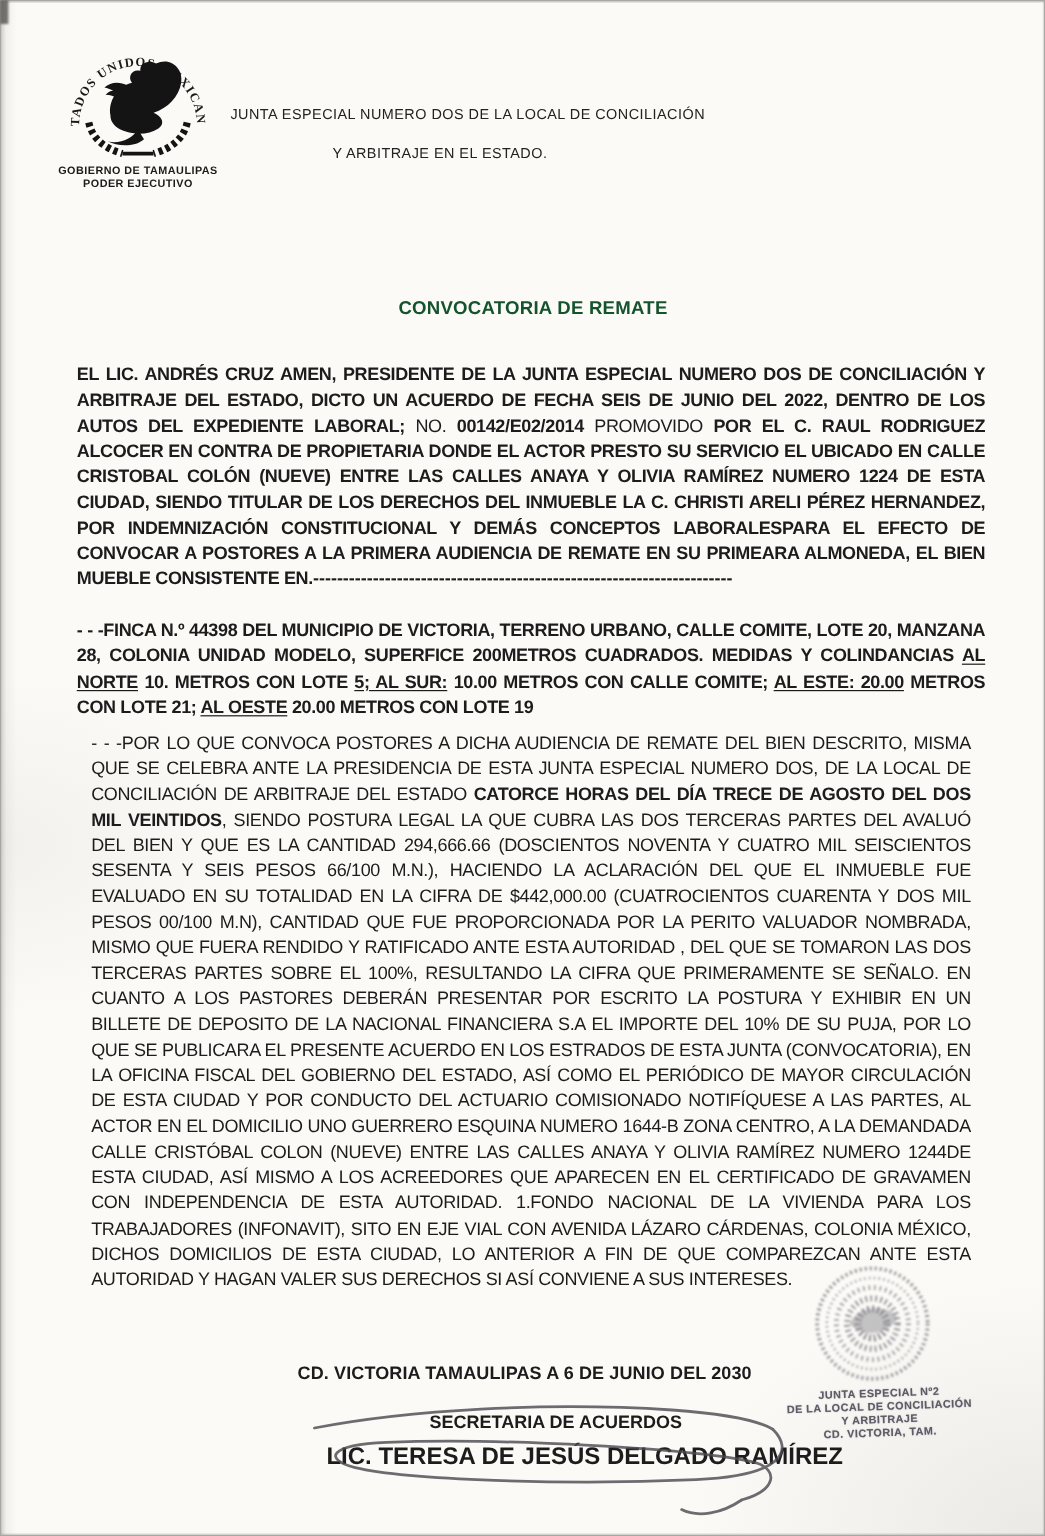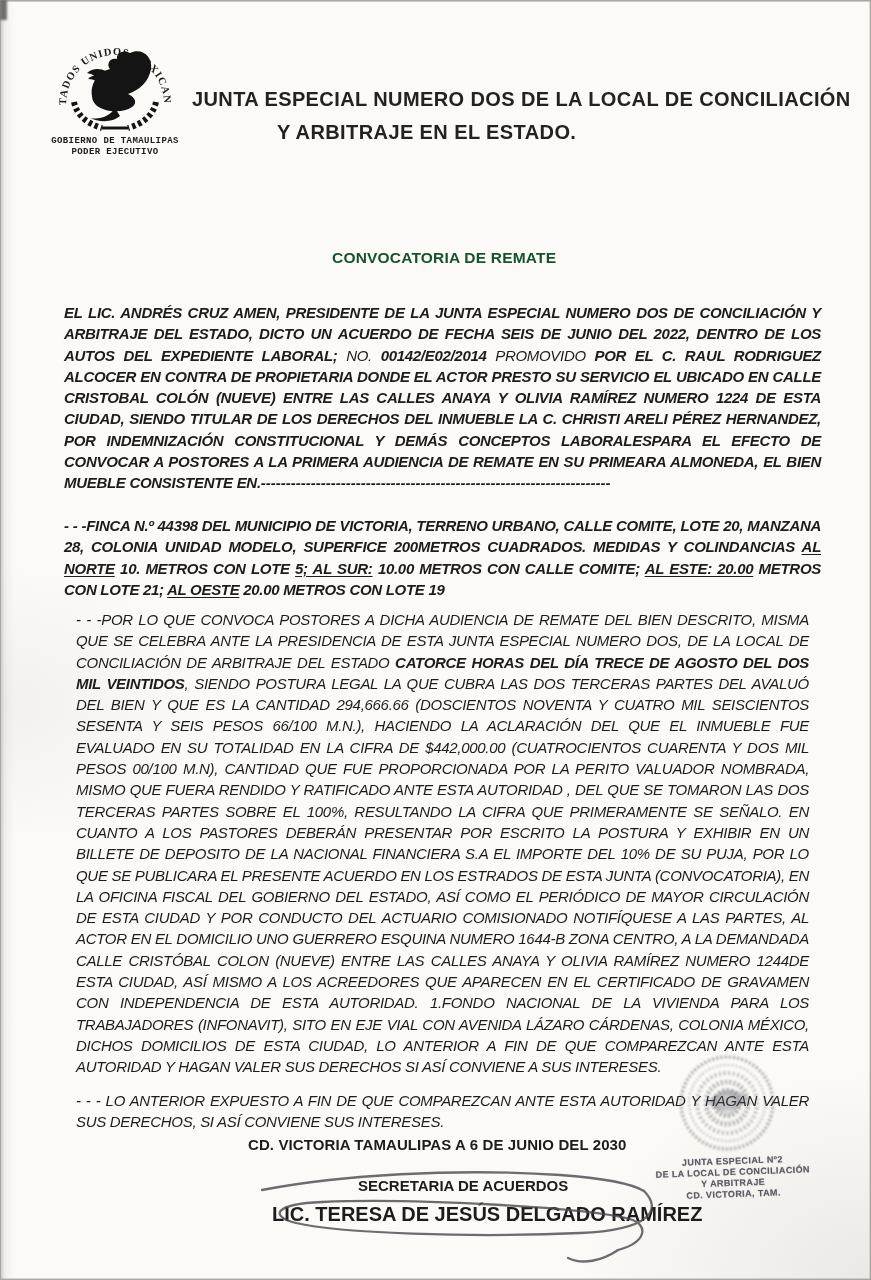--- a/index.html
+++ b/index.html
@@ -23,36 +23,35 @@
     box-shadow: inset 0 1px 0 rgba(120,118,112,.35), inset -1px 0 0 rgba(160,158,152,.3), inset 0 -1px 0 rgba(150,148,142,.35);
   }
   .corner-mark{
     position:absolute;left:0;top:0;width:7px;height:20px;background:#55534e;
     filter:blur(1px);opacity:.8;
   }
   
   .seal-wrap{position:absolute;left:40px;top:24px;width:150px;}
   .seal-caption{
     margin-top:-4px;text-align:center;width:150px;
-    font-family:Liberation Mono, monospace;
+    font-family:Liberation Sans, sans-serif;
     font-weight:bold;font-size:9px;line-height:10.5px;letter-spacing:.4px;color:#1b1b1b;
   }
-  .lh-line{position:absolute;white-space:nowrap;font-weight:bold;font-size:20px;letter-spacing:.4px;color:#222;}
+  .lh-line{position:absolute;white-space:nowrap;font-weight:normal;font-size:12px;letter-spacing:.4px;color:#222;}
   .lh-line1{left:192px;top:88px;}
   .lh-line2{left:277px;top:121px;}
   .doc-title{
     position:absolute;left:332px;top:249px;white-space:nowrap;
     font-weight:bold;font-size:15.5px;letter-spacing:.2px;color:#14532d;
   }
   
   .para{
     position:absolute;left:64px;width:757px;margin:0;
     text-align:justify;font-size:15px;line-height:21.3px;letter-spacing:-0.3px;
     color:#1c1c1c;
-    font-style:italic;
   }
   .para.bold{font-weight:bold;}
   .normal{font-weight:normal;}
   .b{font-weight:bold;}
   .u{text-decoration:underline;text-underline-offset:2px;}
   #para-intro{top:302px;}
   #para-finca{top:503px;font-weight:bold;margin-top:12px;}
   #para-body-wrap{top:597px;}
   #para-body-wrap p{margin:12px;text-align:justify;}
   .dashes{letter-spacing:0;}
@@ -114,21 +113,20 @@
 <div class="lh-line lh-line2">Y ARBITRAJE EN EL ESTADO.</div>
 
 <div class="doc-title">CONVOCATORIA DE REMATE</div>
 
 <p class="para bold" id="para-intro"><span>EL LIC. ANDRÉS CRUZ AMEN, PRESIDENTE DE LA JUNTA ESPECIAL NUMERO DOS DE CONCILIACIÓN Y ARBITRAJE DEL ESTADO, DICTO UN ACUERDO DE FECHA SEIS DE JUNIO DEL 2022, DENTRO DE LOS AUTOS DEL EXPEDIENTE LABORAL; </span><span class="normal">NO. </span><span>00142/E02/2014</span><span class="normal"> PROMOVIDO</span><span> POR EL C. RAUL RODRIGUEZ ALCOCER EN CONTRA DE PROPIETARIA DONDE EL ACTOR PRESTO SU SERVICIO EL UBICADO EN CALLE CRISTOBAL COLÓN (NUEVE) ENTRE LAS CALLES ANAYA Y OLIVIA RAMÍREZ NUMERO 1224 DE ESTA CIUDAD, SIENDO TITULAR DE LOS DERECHOS DEL INMUEBLE LA C. CHRISTI ARELI PÉREZ HERNANDEZ, POR INDEMNIZACIÓN CONSTITUCIONAL Y DEMÁS CONCEPTOS LABORALESPARA EL EFECTO DE CONVOCAR A POSTORES A LA PRIMERA AUDIENCIA DE REMATE EN SU PRIMEARA ALMONEDA, EL BIEN MUEBLE CONSISTENTE EN.</span><span class="dashes">----------------------------------------------------------------------</span></p>
 
 <p class="para" id="para-finca"><span>- - -FINCA N.º 44398 DEL MUNICIPIO DE VICTORIA, TERRENO URBANO, CALLE COMITE,  LOTE 20, MANZANA 28, COLONIA UNIDAD MODELO, SUPERFICE 200METROS CUADRADOS. MEDIDAS Y COLINDANCIAS  </span><span class="u">AL NORTE</span><span> 10.  METROS CON LOTE </span><span class="u">5; AL SUR:</span><span> 10.00 METROS CON CALLE COMITE; </span><span class="u">AL ESTE: 20.00</span><span> METROS CON LOTE 21; </span><span class="u">AL OESTE</span><span> 20.00 METROS CON LOTE 19</span></p>
 
 <div class="para" id="para-body-wrap">
   <p><span>- - -POR LO QUE CONVOCA POSTORES A DICHA  AUDIENCIA DE REMATE  DEL BIEN  DESCRITO, MISMA QUE SE CELEBRA ANTE LA PRESIDENCIA DE ESTA JUNTA ESPECIAL NUMERO DOS, DE LA LOCAL DE CONCILIACIÓN DE ARBITRAJE DEL ESTADO </span><span class="b">CATORCE HORAS DEL DÍA TRECE DE AGOSTO DEL DOS MIL VEINTIDOS</span><span>, SIENDO  POSTURA LEGAL  LA QUE CUBRA LAS DOS TERCERAS PARTES DEL AVALUÓ  DEL BIEN Y QUE ES LA CANTIDAD  294,666.66 (DOSCIENTOS NOVENTA Y CUATRO MIL SEISCIENTOS SESENTA Y SEIS PESOS 66/100 M.N.), HACIENDO LA ACLARACIÓN  DEL QUE EL INMUEBLE  FUE EVALUADO EN SU TOTALIDAD EN LA CIFRA DE $442,000.00 (CUATROCIENTOS CUARENTA Y DOS MIL PESOS 00/100 M.N), CANTIDAD QUE FUE PROPORCIONADA POR LA PERITO VALUADOR NOMBRADA,  MISMO QUE FUERA RENDIDO  Y RATIFICADO ANTE ESTA AUTORIDAD , DEL QUE SE TOMARON LAS DOS TERCERAS PARTES SOBRE EL 100%, RESULTANDO LA CIFRA  QUE PRIMERAMENTE SE SEÑALO. EN CUANTO A LOS PASTORES DEBERÁN PRESENTAR POR ESCRITO LA POSTURA  Y EXHIBIR EN UN BILLETE DE DEPOSITO  DE LA NACIONAL FINANCIERA  S.A  EL IMPORTE DEL 10% DE SU PUJA, POR LO QUE SE PUBLICARA  EL PRESENTE  ACUERDO  EN LOS ESTRADOS  DE ESTA JUNTA (CONVOCATORIA), EN LA OFICINA FISCAL DEL GOBIERNO DEL ESTADO, ASÍ COMO EL PERIÓDICO  DE MAYOR CIRCULACIÓN  DE ESTA CIUDAD  Y POR CONDUCTO DEL ACTUARIO  COMISIONADO NOTIFÍQUESE A LAS PARTES, AL ACTOR  EN EL DOMICILIO  UNO GUERRERO ESQUINA NUMERO 1644-B ZONA CENTRO, A LA DEMANDADA CALLE CRISTÓBAL COLON (NUEVE)  ENTRE LAS CALLES ANAYA  Y OLIVIA RAMÍREZ NUMERO 1244DE ESTA CIUDAD, ASÍ MISMO A LOS ACREEDORES  QUE APARECEN EN EL CERTIFICADO DE GRAVAMEN  CON INDEPENDENCIA DE ESTA AUTORIDAD. 1.FONDO NACIONAL DE LA VIVIENDA PARA LOS TRABAJADORES (INFONAVIT), SITO EN  EJE VIAL  CON AVENIDA LÁZARO CÁRDENAS, COLONIA MÉXICO, DICHOS DOMICILIOS DE ESTA CIUDAD, LO ANTERIOR A FIN DE QUE COMPAREZCAN ANTE ESTA AUTORIDAD Y HAGAN VALER SUS DERECHOS  SI ASÍ CONVIENE A SUS INTERESES.</span></p>
-  <p>- - - LO ANTERIOR EXPUESTO A FIN DE QUE COMPAREZCAN ANTE ESTA AUTORIDAD Y HAGAN VALER SUS DERECHOS, SI ASÍ CONVIENE SUS INTERESES.</p>
 </div>
 
 <div class="dateline">CD. VICTORIA TAMAULIPAS  A 6 DE JUNIO DEL 2030</div>
 <div class="sig-title">SECRETARIA DE ACUERDOS</div>
 <div class="sig-name">LIC. TERESA DE JESÚS DELGADO RAMÍREZ</div>
 
 <svg class="signature-svg" width="420" height="115" viewBox="0 0 420 115">
   <g fill="none" stroke="#49484e" stroke-width="2.3" stroke-linecap="round" opacity="0.8">
     <path d="M12,30 C90,15 205,8 310,15 C352,18 382,24 394,31"></path>
     <path d="M394,31 C412,49 402,70 330,73 C220,78 88,73 46,63 C19,56 24,44 72,42 C162,38 332,47 380,59 C399,65 397,82 368,90"></path>

